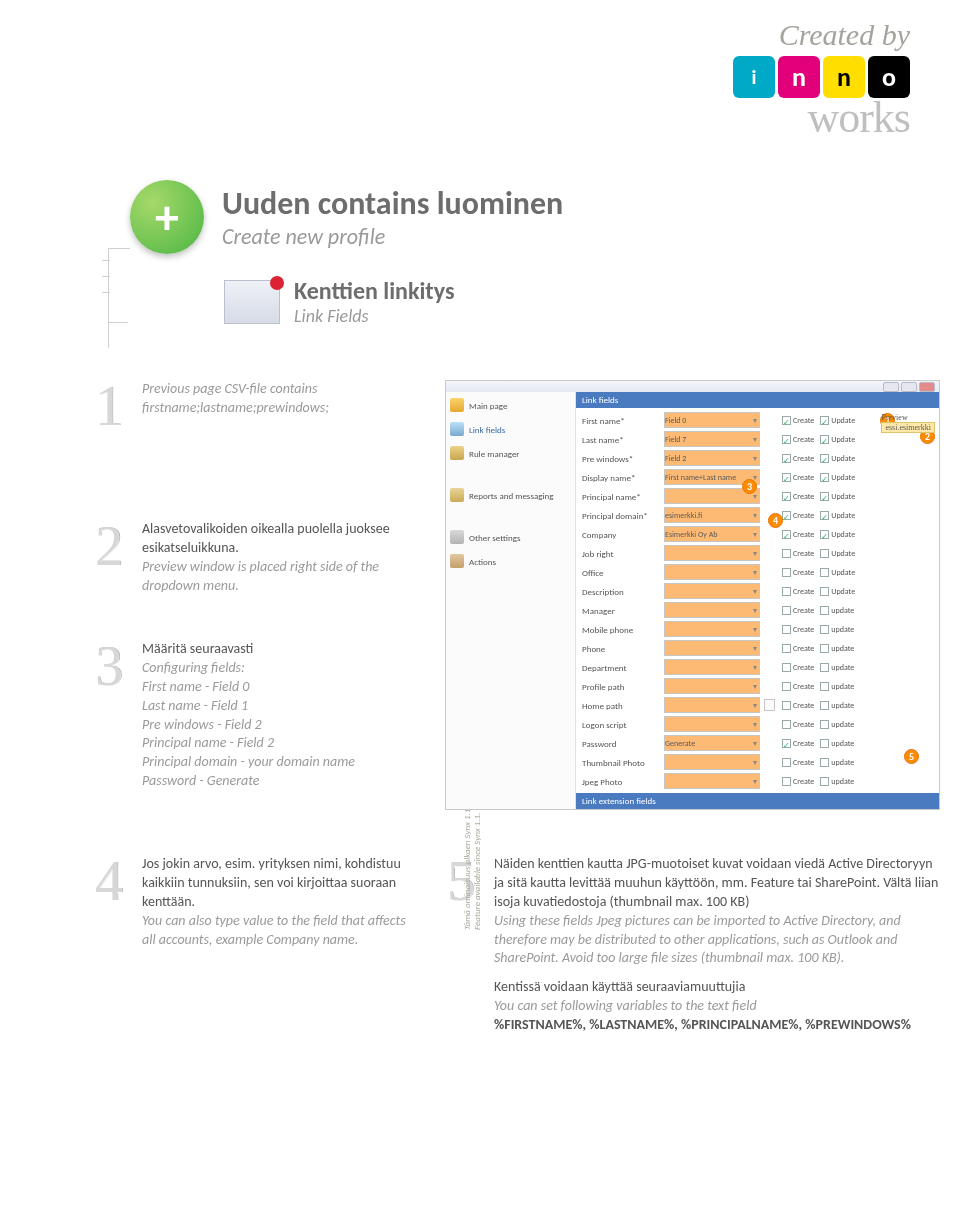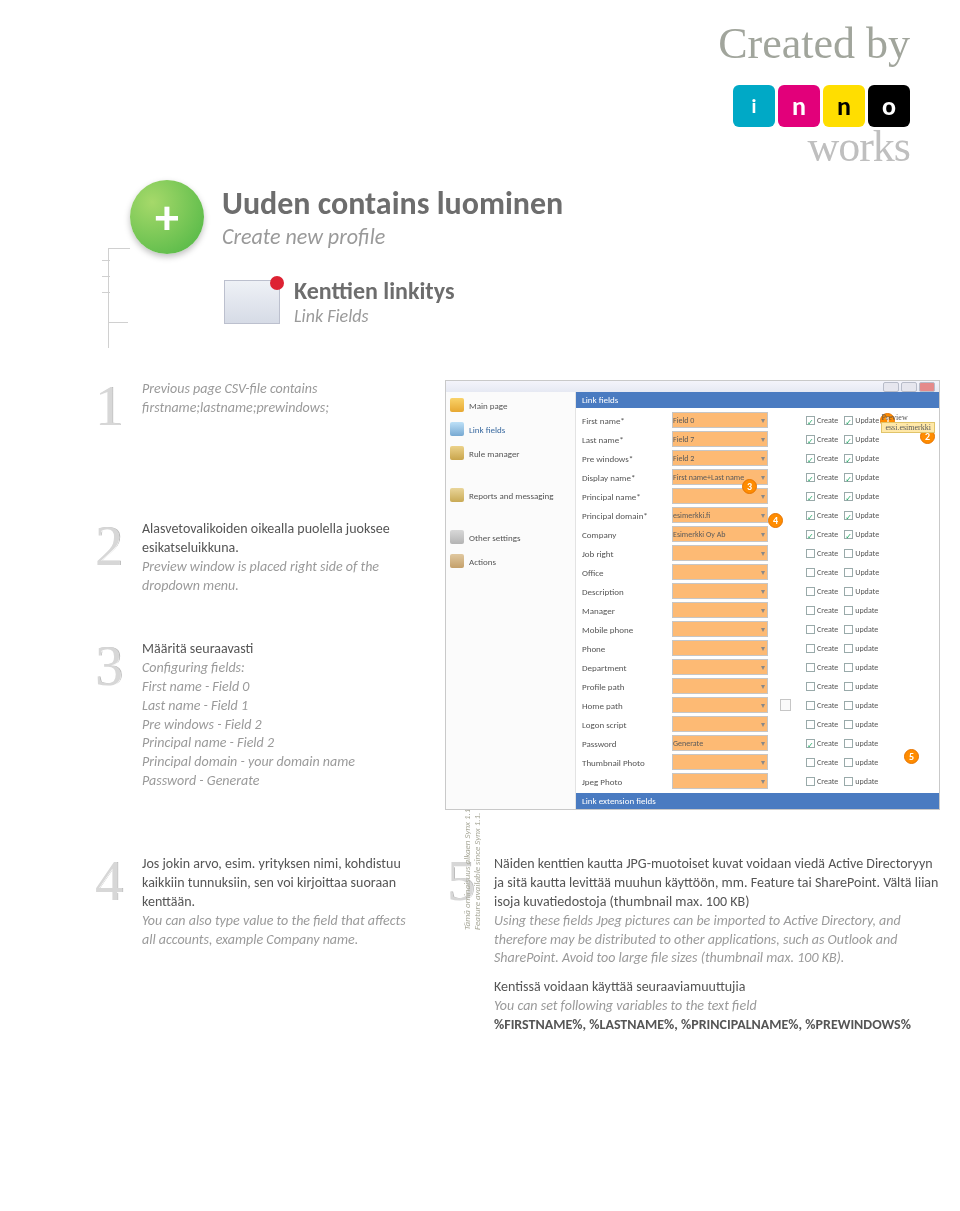--- a/index.html
+++ b/index.html
@@ -14,23 +14,24 @@
     overflow: hidden;
   }
   .logo-area {
     position: absolute;
     top: 18px; right: 50px;
     text-align: right;
     width: 240px;
   }
   .created-by {
     font-family: "Brush Script MT", cursive;
-    font-size: 44px;
+    font-size: 30px;
     color: #a1a59c;
-    margin-bottom: 16px;
+    font-style: italic;
+    margin-bottom: 4px;
   }
   .logo-boxes { display: flex; gap: 3px; justify-content: flex-end; }
   .logo-box {
     width: 42px; height: 42px; border-radius: 6px;
     display: flex; align-items: center; justify-content: center;
     color: #fff; font-weight: 900; font-size: 26px;
   }
   .lb-c { background:#00a9c6; font-size:20px;}
   .lb-m { background:#e2007a; }
   .lb-y { background:#ffde00; color:#000;}
@@ -123,21 +124,21 @@
   .side-item.reg{ color:#555;}
   .side-ico{ width:14px; height:14px; border-radius:2px;}
   .i-home{background:linear-gradient(#f9d36a,#e7a832);}
   .i-link{background:linear-gradient(#bde0f7,#77a9d2);}
   .i-rule{background:linear-gradient(#ecd28a,#c9a54c);}
   .i-rep{background:linear-gradient(#e9d59a,#c9aa55);}
   .i-set{background:linear-gradient(#d8d8d8,#b4b4b4);}
   .i-act{background:linear-gradient(#e0c8a0,#c4a06a);}
   .main-area{ flex:1; background:#fff; display:flex; flex-direction:column;}
   .blue-bar{ height:16px; background:#4a7bc1; color:#fff; padding:2px 6px; font-size:9px;}
-  .form-grid{ padding:4px 6px; display:grid; grid-template-columns: 78px 96px 14px 90px; gap:3px 12px; align-items:center;}
+  .form-grid{ padding:4px 6px; display:grid; grid-template-columns: 78px 96px 14px 90px; gap:3px 4px; align-items:center;}
   .flabel{ font-size:9px; color:#555;}
   .fsel{ height:16px; border:1px solid #c6c6c6; background:#fdba74; font-size:8px; padding:0 0; display:flex; align-items:center; position:relative;}
   .fsel::after{content:"▾"; position:absolute; right:2px; font-size:8px; color:#888;}
   .cb-group{ display:flex; align-items:center; gap:2px; font-size:8px; color:#555;}
   .cb{ width:9px;height:9px;border:1px solid #9aa; background:#fff; display:inline-block;}
   .cb.on::before{content:"✓"; font-size:8px; color:#2a6; line-height:7px;}
   .dd{ width:11px; height:12px; border:1px solid #c6c6c6; background:#fafafa;}
   .callout{ width:15px; height:15px; border-radius:50%; background:#ff8c00; color:#fff; font-size:10px; font-weight:700;
     display:flex; align-items:center; justify-content:center; border:1px solid #e67400; position:absolute;}
   .preview-lbl{ font-size:8px; color:#555;}

